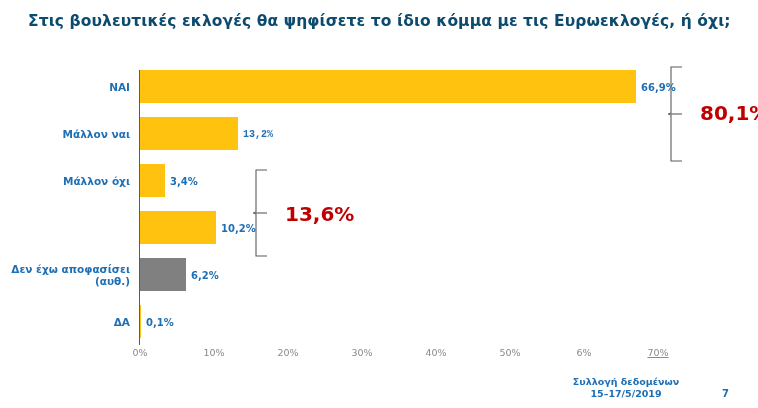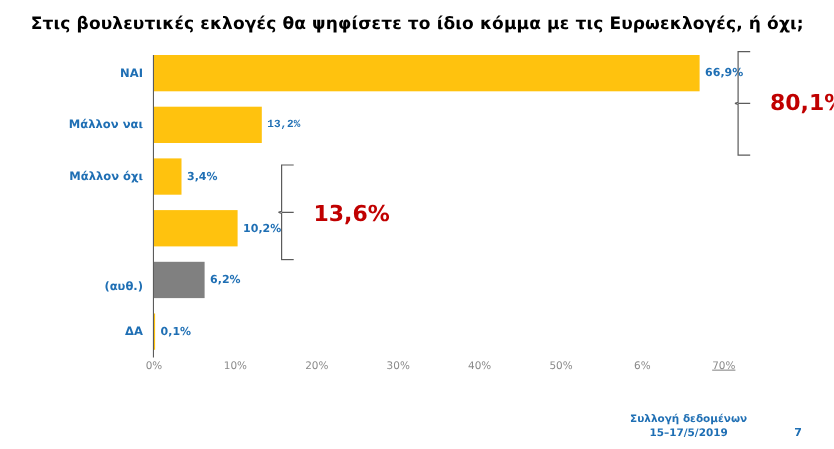--- a/index.html
+++ b/index.html
@@ -16,30 +16,30 @@
   }
 
   
   .chart-title {
     position: absolute;
     left: 28px;
     top: 12px;
     width: 710px;
     font-size: 15.5px;
     font-weight: bold;
-    color: #000000;
+    color: #0c4a6e;
     letter-spacing: 0.1px;
     white-space: nowrap;
   }
 
   
   .plot-area {
     position: absolute;
     left: 0;
-    top: 44px;
+    top: 64px;
     width: 758px;
     height: 290px;
   }
 
   
   .axis-line {
     position: absolute;
     left: 139px;
     top: 6px;
     width: 1px;
@@ -175,21 +175,21 @@
   </div>
 
   <div class="row" style="top:147px; width:758px;">
     <div class="bar bar-yellow" style="width:76px;"></div>
     <div class="bar-value" style="left:221px;">10,2%</div>
   </div>
 
   <div class="row" style="top:194px; width:758px;">
     <div class="row-label-wrap">
       <div class="row-label">
-        <br>
+        <span>Δεν έχω αποφασίσει</span><br>
         <span>(αυθ.)</span>
       </div>
     </div>
     <div class="bar bar-gray" style="width:46px;"></div>
     <div class="bar-value" style="left:191px;">6,2%</div>
   </div>
 
   <div class="row" style="top:241px; width:758px;padding-left:24px;">
     <div class="row-label-wrap">
       <div class="row-label">ΔΑ</div>

